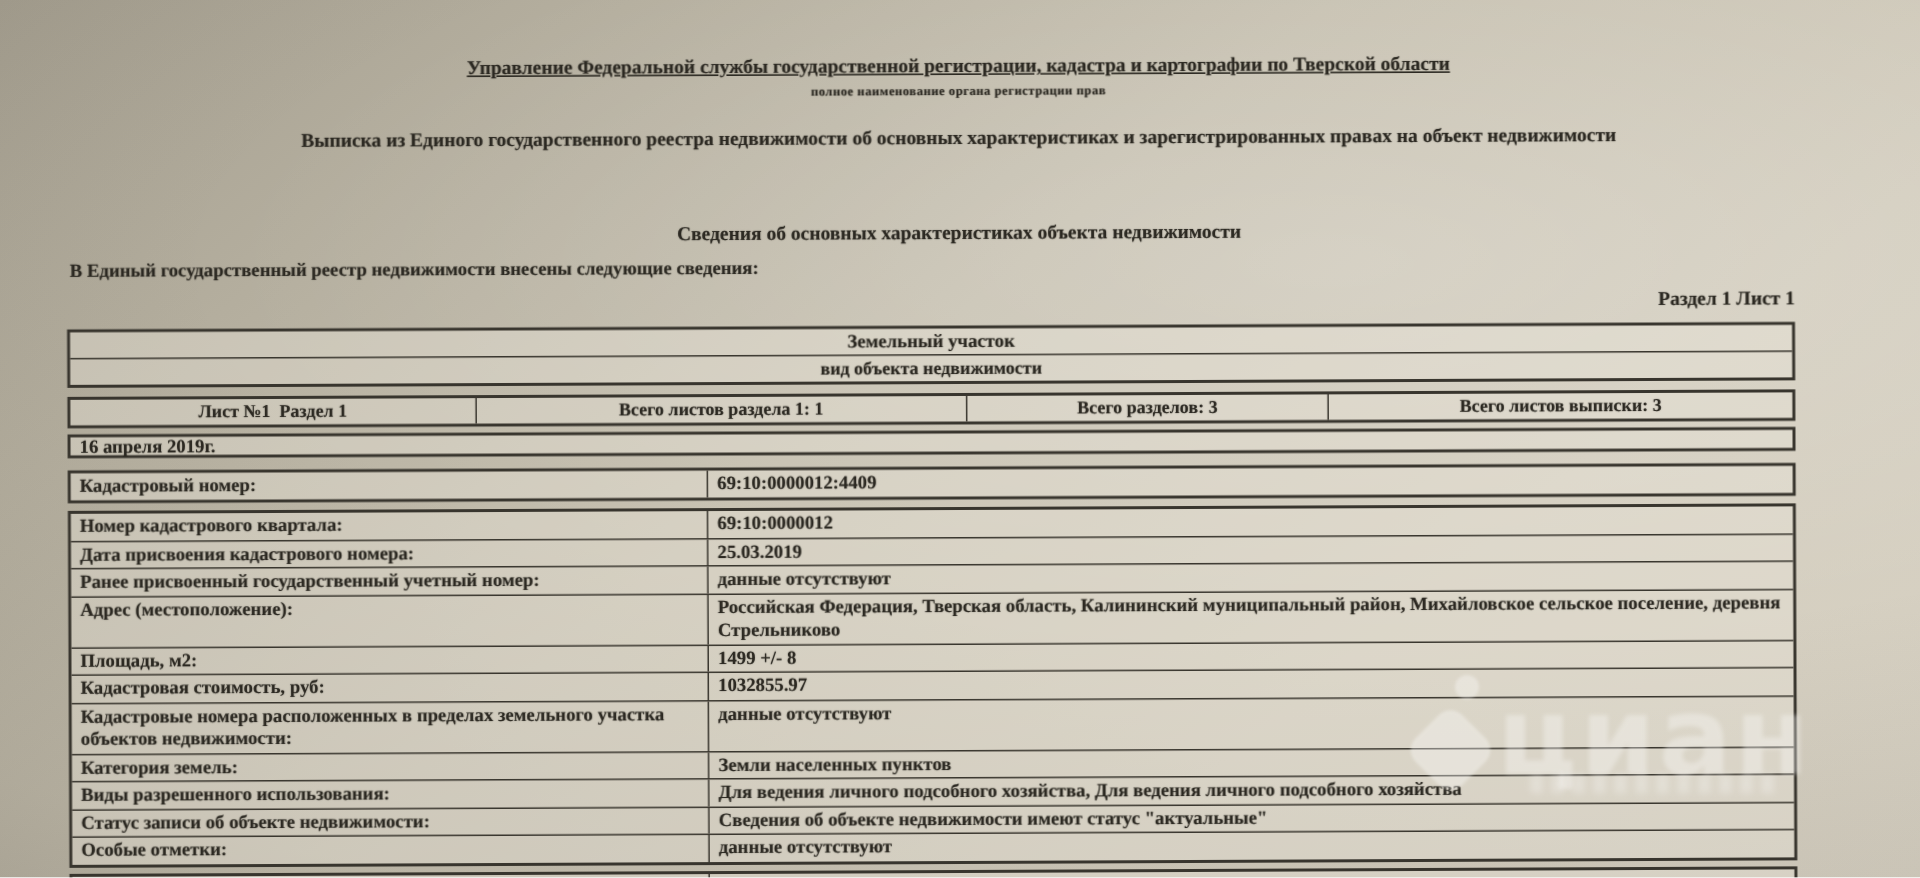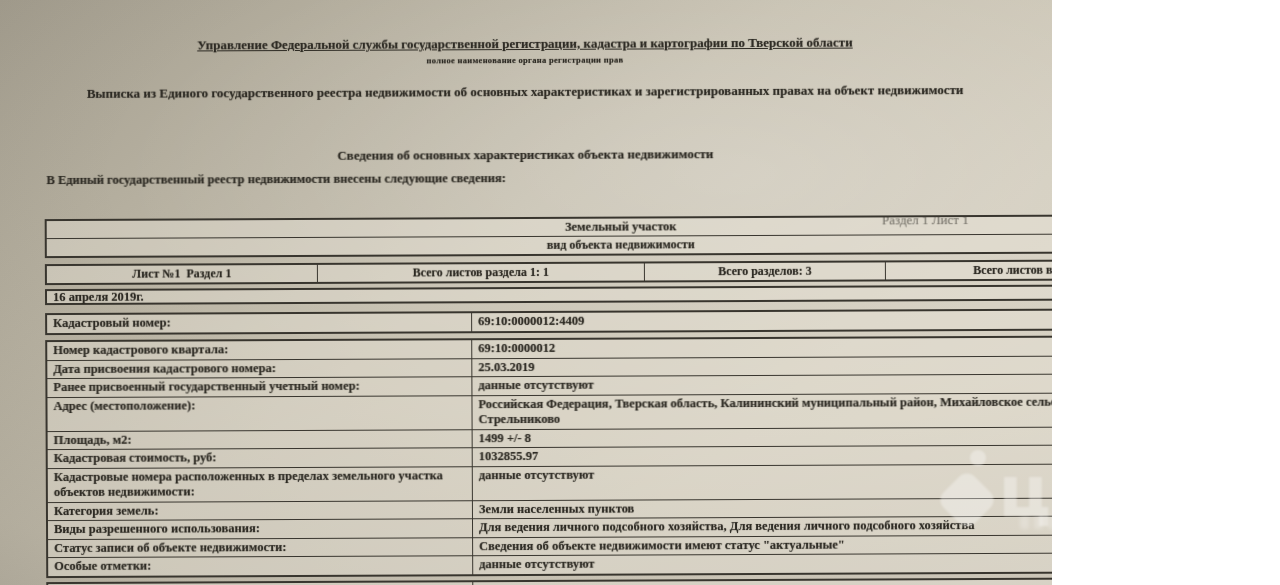--- a/index.html
+++ b/index.html
@@ -6,38 +6,38 @@
     --ink:#29261f;
     --border:#36332b;
     --paper:#cfc9ba;
   }
   html,body{margin:0;padding:0;}
   body{
     width:1280px;height:585px;overflow:hidden;
     font-family:"Liberation Serif","DejaVu Serif",serif;
   }
   .photo{
-    position:relative;width:1052px;height:585px;overflow:hidden;
+    position:relative;width:1280px;height:585px;overflow:hidden;
     background:
       radial-gradient(130% 95% at 70% 30%, rgba(255,255,255,.20) 0%, rgba(255,255,255,0) 45%, rgba(60,55,45,.10) 82%, rgba(50,45,38,.20) 100%),
       linear-gradient(140deg,#a49e8f 0%,#b4ae9e 20%,#c7c1b1 45%,#d3cdbe 72%,#d8d2c4 100%);
   }
   .doc{
     position:absolute;inset:0;color:var(--ink);
     transform:rotate(-0.25deg);
     filter:blur(0.35px) contrast(0.97);
     text-shadow:0 0 1px rgba(41,38,31,.45);
   }
   .center{left:0;width:100%;text-align:center;position:absolute;}
   .authority{top:36px;font-size:13px;font-weight:bold;text-decoration:underline;}
   .authority-caption{top:55px;font-size:8.5px;font-weight:bold;letter-spacing:.3px;}
   .doc-title{top:84px;font-size:13px;font-weight:bold;}
   .section-title{top:147px;font-size:13px;font-weight:bold;}
   .intro{position:absolute;top:171px;left:47px;font-size:12.5px;font-weight:bold;}
-  .page-ref{position:absolute;top:193px;right:83px;font-size:13px;font-weight:400;margin-top:21px;}
+  .page-ref{position:absolute;top:193px;right:83px;font-size:13px;font-weight:700;}
 
   .tbl{
     position:absolute;left:45px;width:1152px;box-sizing:border-box;
     border:2px solid var(--border);
     background:rgba(235,231,219,.42);
     font-size:12.5px;font-weight:bold;
   }
   
   .tA{top:217px;}
   .tA-row{height:17px;display:flex;align-items:center;justify-content:center;}

